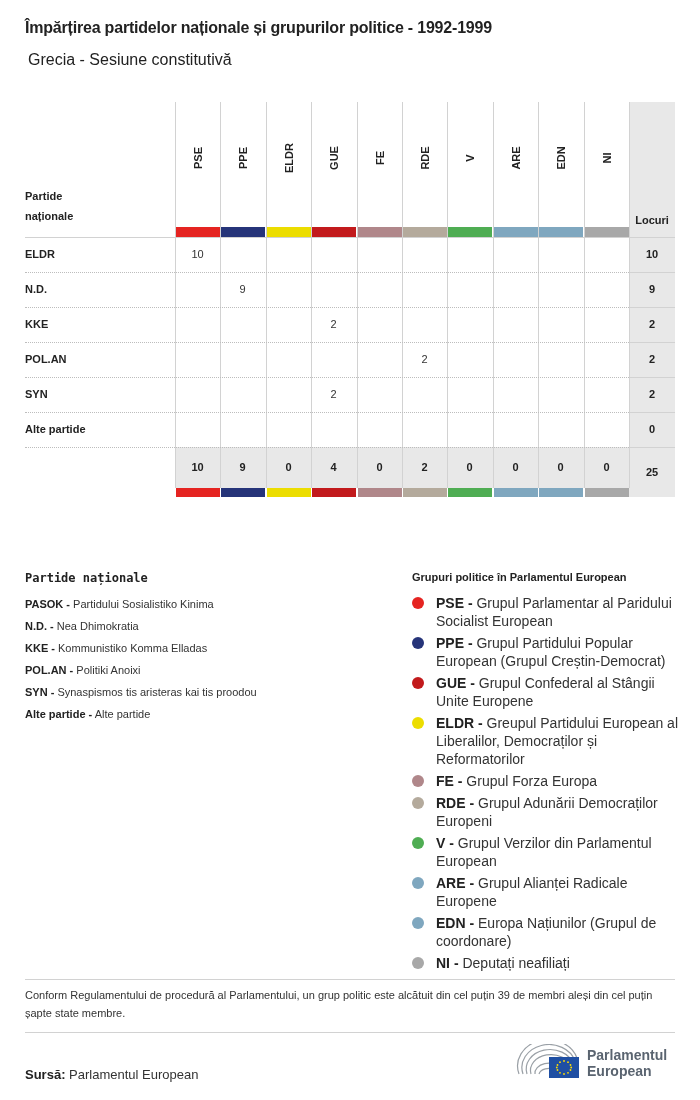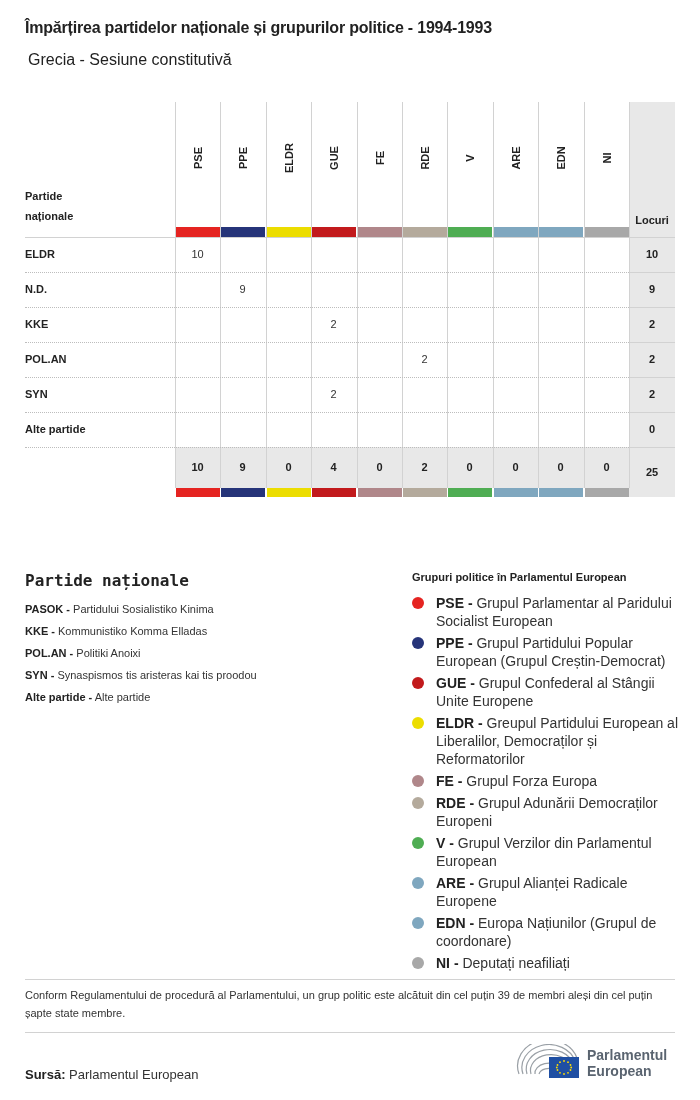--- a/index.html
+++ b/index.html
@@ -30,42 +30,42 @@
     .row .cell { position: absolute; top: 0; line-height: 35px; font-size: 11px; text-align: center; color: #333; }
     .row .sum { position: absolute; left: 604px; width: 46px; top: 0; line-height: 35px; font-size: 11px; font-weight: bold; text-align: center; color: #222; }
     .dotted { position: absolute; left: 0; width: 604px; height: 0; border-top: 1px dotted #bdbdbd; }
 
     .totals-bg { position: absolute; left: 150px; top: 345px; width: 454px; height: 41px; background: #e8e8e8; }
     .tot-cell { position: absolute; top: 345px; line-height: 41px; font-size: 11px; font-weight: bold; text-align: center; color: #222; }
     .grand { position: absolute; left: 604px; top: 345px; width: 46px; line-height: 50px; font-size: 11px; font-weight: bold; text-align: center; color: #222; }
 
     
     .leg-left { position: absolute; left: 25px; top: 571px; width: 360px; }
-    .leg-left h3 { font-family: "DejaVu Sans Mono", "Liberation Mono", monospace; font-size: 16px; font-weight: bold; color: #222; margin-bottom: 8px; }
+    .leg-left h3 { font-family: "DejaVu Sans Mono", "Liberation Mono", monospace; font-size: 12px; font-weight: bold; color: #222; margin-bottom: 8px; }
     .leg-left .li { font-size: 11px; line-height: 22px; color: #333; }
     .leg-left .li b { color: #222; }
 
     .leg-right { position: absolute; left: 412px; top: 571px; width: 270px; }
     .leg-right h3 { font-size: 11px; font-weight: bold; color: #222; margin-bottom: 11px; }
     .gi { position: relative; padding-left: 24px; font-size: 14px; line-height: 18px; color: #333; margin-bottom: 4px; }
     .gi b { color: #222; }
     .gi .dot { position: absolute; left: 0; top: 3px; width: 12px; height: 12px; border-radius: 50%; }
 
     
     .hr { position: absolute; left: 25px; width: 650px; height: 1px; background: #d2d2d2; }
     .note { position: absolute; left: 25px; top: 986px; width: 650px; font-size: 11px; line-height: 18px; color: #333; }
     .source { position: absolute; left: 25px; top: 1067px; font-size: 13px; color: #333; }
     .source b { color: #222; }
     .logo { position: absolute; left: 515px; top: 1042px; width: 165px; height: 40px; }
     .logo-text { position: absolute; left: 72px; top: 5px; font-size: 14px; font-weight: bold; line-height: 16px; color: #5a6470; }
   </style>
 </head>
 <body>
 
-<div class="title">Împărțirea partidelor naționale și grupurilor politice - 1994-1993</div>
+<div class="title">Împărțirea partidelor naționale și grupurilor politice - 1992-1999</div>
 <div class="subtitle">Grecia - Sesiune constitutivă</div>
 
 <div class="tbl" id="tbl">
   <div class="locuri-col"></div>
   <div class="hdr-label">
     <div>Partide</div>
     <div>naționale</div>
   </div>
   <div class="locuri-head">Locuri</div>
   <div class="totals-bg"></div>
@@ -236,20 +236,21 @@
       <div class="cell" style="left: 559px; width: 45px;"></div>
       <div class="sum">0</div>
     </div>
     <div class="dotted" style="top: 345px;"></div>
     <div class="grid-line" style="left: 604px; width: 46px; top: 345px; height: 1px; background: rgb(210, 210, 210);"></div>
   </div>
 
 <div class="leg-left" id="legLeft">
   <h3>Partide naționale</h3>
 <div class="li"><b>PASOK -</b> <span>Partidului Sosialistiko Kinima</span></div>
+    <div class="li"><b>N.D. -</b> <span>Nea Dhimokratia</span></div>
     <div class="li"><b>KKE -</b> <span>Kommunistiko Komma Elladas</span></div>
     <div class="li"><b>POL.AN -</b> <span>Politiki Anoixi</span></div>
     <div class="li"><b>SYN -</b> <span>Synaspismos tis aristeras kai tis proodou</span></div>
     <div class="li"><b>Alte partide -</b> <span>Alte partide</span></div>
   </div>
 
 <div class="leg-right" id="legRight">
   <h3>Grupuri politice în Parlamentul European</h3>
 <div class="gi"><span class="dot" style="background:#e52421"></span><b>PSE -</b> <span>Grupul Parlamentar al Paridului Socialist European</span></div>
     <div class="gi"><span class="dot" style="background:#263479"></span><b>PPE -</b> <span>Grupul Partidului Popular European (Grupul Creștin-Democrat)</span></div>

